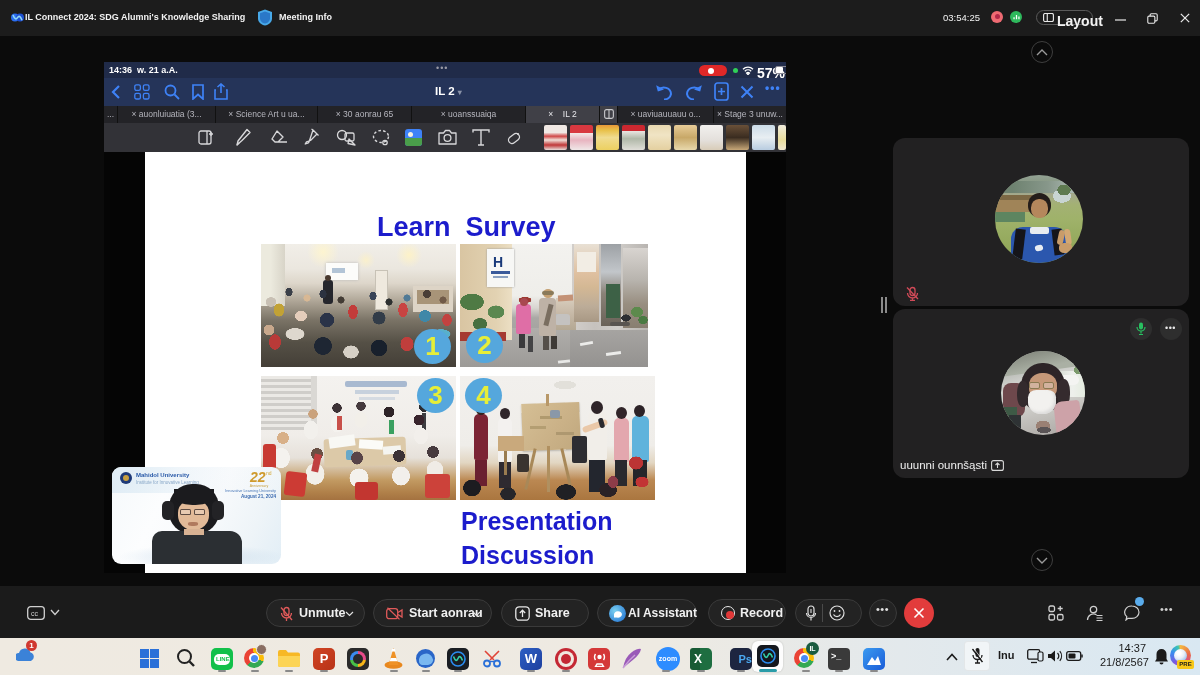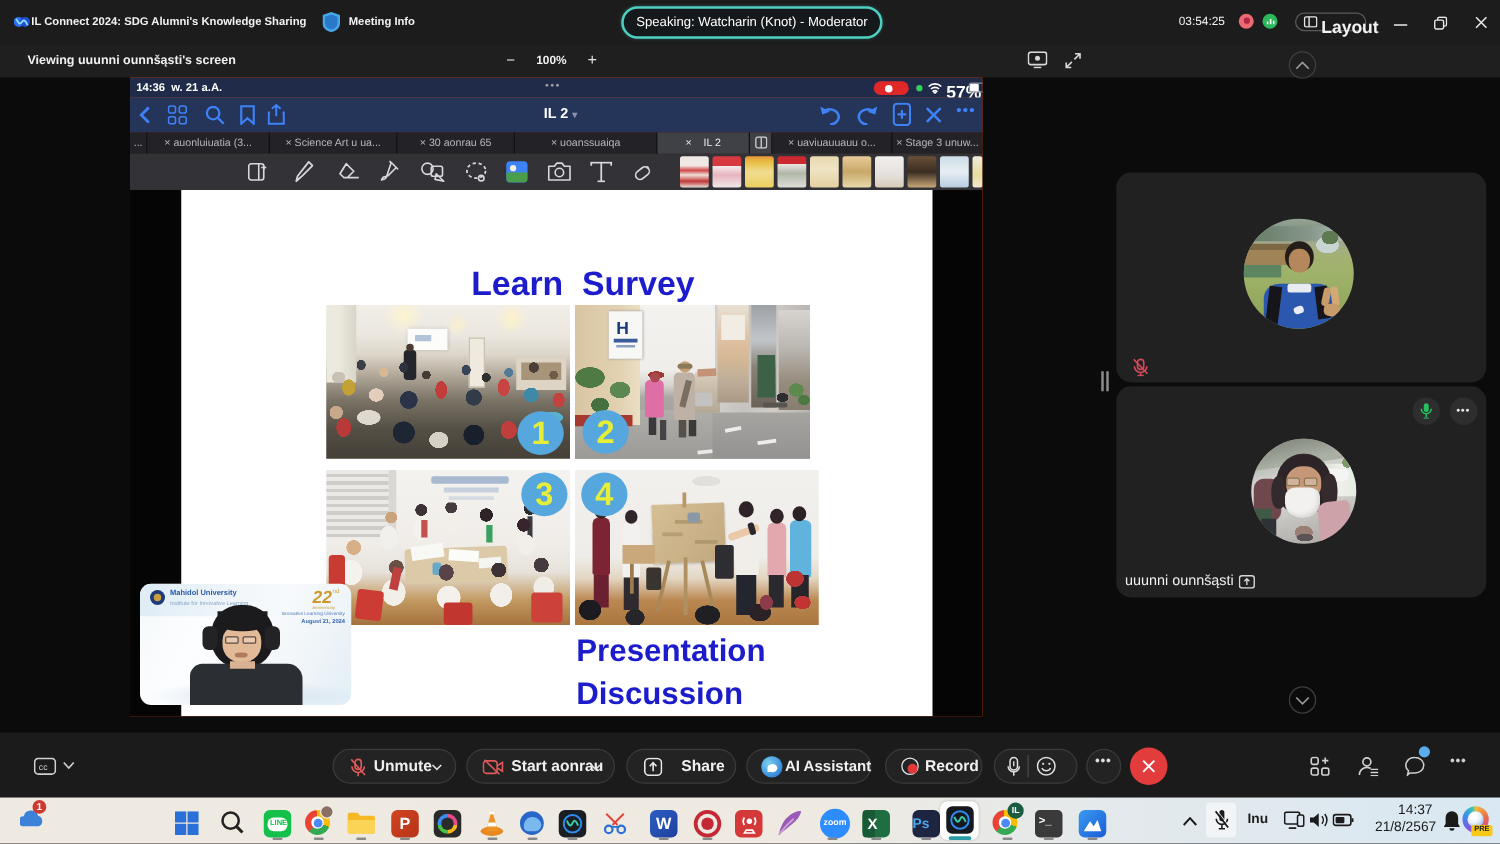--- a/index.html
+++ b/index.html
@@ -4,21 +4,21 @@
 *{margin:0;padding:0;box-sizing:border-box;}
 html,body{width:1200px;height:675px;overflow:hidden;background:#0b0b0b;font-family:"Liberation Sans",sans-serif;}
 .abs{position:absolute;}
 #stage{position:relative;width:1200px;height:675px;}
 
 #topbar{position:absolute;left:0;top:0;width:1200px;height:36px;background:#1c1c1c;}
 #subbar{position:absolute;left:0;top:36px;width:1200px;height:26px;background:#1f1f1f;}
 .wtxt{color:#f2f2f2;font-size:12px;font-weight:bold;}
 .pill{position:absolute;left:497px;top:5px;height:26px;border-radius:13px;border:2px solid #4ecfc0;background:#15191c;color:#fff;font-size:10.5px;line-height:22px;padding:0 10px;box-shadow:0 0 3px rgba(70,200,190,.35);}
 
-#tablet{position:absolute;left:104px;top:62px;width:682px;height:511px;background:#c2410c;overflow:hidden;}
+#tablet{position:absolute;left:104px;top:62px;width:682px;height:511px;background:#a21caf;overflow:hidden;}
 #tstatus{position:absolute;left:0;top:0;width:682px;height:16px;background:#202b49;}
 #tnav{position:absolute;left:0;top:16px;width:682px;height:28px;background:#253459;}
 #ttabs{position:absolute;left:0;top:44px;width:682px;height:17px;background:#17171b;display:flex;}
 #ttool{position:absolute;left:0;top:61px;width:682px;height:29px;background:#323237;}
 #tcanvas{position:absolute;left:0;top:90px;width:682px;height:421px;background:#050505;}
 #page{position:absolute;left:41px;top:0;width:601px;height:421px;background:#fff;}
 .tab{height:17px;color:#b6b6be;font-size:8.5px;line-height:17px;background:#232327;border-right:1px solid #111;white-space:nowrap;overflow:hidden;text-align:center;}
 
 .slideblue{color:#1c1ccc;font-weight:bold;position:absolute;}
 .photo{position:absolute;overflow:hidden;}
@@ -43,21 +43,20 @@
    <circle cx="4" cy="5.5" r="4" fill="#2b6ff0"></circle>
         <circle cx="9" cy="5.5" r="4" fill="#1e4fd0"></circle>
    <path d="M2 3 q2.4 6 4.5 2.6 q2.1 -3.4 4.5 2.6" stroke="#8fd8f4" stroke-width="1.6" fill="none"></path>
  </svg>
  <div class="abs wtxt" style="left:25px;top:12px;font-size:9px">IL Connect 2024: SDG Alumni's Knowledge Sharing</div>
  <svg class="abs" style="left:258px;top:9px" width="14" height="17" viewBox="0 0 14 16">
    <path d="M7 0 L14 2.5 V9 C14 13 10.5 15.5 7 16 C3.5 15.5 0 13 0 9 V2.5 Z" fill="#47a8e8"></path>
    <path d="M7 2 L12 3.8 V8.8 C12 11.8 9.6 13.6 7 14 C4.4 13.6 2 11.8 2 8.8 V3.8 Z" fill="#2a78c8"></path>
  </svg>
  <div class="abs wtxt" style="left:279px;top:12px;font-size:9px">Meeting Info</div>
- <div class="pill">Speaking: Watcharin (Knot) - Moderator</div>
  <div class="abs wtxt" style="left:943px;top:12px;font-weight:normal;font-size:9.5px">03:54:25</div>
  <div class="abs" style="left:991px;top:10.5px;width:12px;height:12px;border-radius:50%;background:#ee6a72"></div>
  <div class="abs" style="left:994.5px;top:14px;width:5px;height:5px;border-radius:50%;background:#b02848"></div>
  <div class="abs" style="left:1010px;top:10.5px;width:12px;height:12px;border-radius:50%;background:#2eb85c"></div>
  <svg class="abs" style="left:1012.5px;top:13px" width="7" height="7" viewBox="0 0 10 10">
         <path d="M1.5 9 V6 M5 9 V3 M8.5 9 V5" stroke="#fff" stroke-width="1.8"></path>
       </svg>
  <div class="abs" style="left:1036px;top:10px;width:57px;height:15px;border:1px solid #5a5a5a;border-radius:8px"></div>
  <svg class="abs" style="left:1043px;top:13px" width="11" height="9" viewBox="0 0 13 11">
         <rect x="0.5" y="0.5" width="12" height="10" rx="2" fill="none" stroke="#e8e8e8" stroke-width="1.4"></rect>
@@ -66,34 +65,20 @@
  <div class="abs wtxt" style="left:1057px;top:13px;font-size:14px">Layout</div>
  <svg class="abs" style="left:1115px;top:16px" width="11" height="8" viewBox="0 0 11 8">
         <path d="M0 4 H11" stroke="#e8e8e8" stroke-width="1.2"></path>
       </svg>
  <svg class="abs" style="left:1147px;top:13px" width="11" height="11" viewBox="0 0 14 14">
         <rect x="1" y="4" width="9" height="9" rx="1.5" fill="none" stroke="#e8e8e8" stroke-width="1.4"></rect>
         <path d="M4 4 V2.5 a1.5 1.5 0 0 1 1.5 -1.5 H11.5 A1.5 1.5 0 0 1 13 2.5 V8.5 a1.5 1.5 0 0 1 -1.5 1.5 H10" fill="none" stroke="#e8e8e8" stroke-width="1.4"></path>
       </svg>
  <svg class="abs" style="left:1180px;top:13px" width="10" height="10" viewBox="0 0 12 12">
         <path d="M1 1 L11 11 M11 1 L1 11" stroke="#e8e8e8" stroke-width="1.5"></path>
-      </svg>
-</div>
-<div id="subbar">
- <div class="abs" style="left:22px;top:7px;color:#f0f0f0;font-size:10px;font-weight:bold">Viewing uuunni ounnšąsti's screen</div>
- <div class="abs" style="left:405px;top:5px;color:#e0e0e0;font-size:12px">−</div>
- <div class="abs" style="left:429px;top:7px;color:#f0f0f0;font-size:9.5px;font-weight:bold">100%</div>
- <div class="abs" style="left:470px;top:4px;color:#e0e0e0;font-size:13px">+</div>
- <svg class="abs" style="left:822px;top:5px" width="16" height="14" viewBox="0 0 16 14">
-        <rect x="0.7" y="0.7" width="14.6" height="10" rx="2" fill="none" stroke="#d8d8d8" stroke-width="1.3"></rect>
-        <circle cx="8" cy="5.5" r="2" fill="#d8d8d8"></circle>
-        <path d="M5 13 H11" stroke="#d8d8d8" stroke-width="1.3"></path>
-      </svg>
- <svg class="abs" style="left:851px;top:5px" width="15" height="15" viewBox="0 0 15 15">
-        <path d="M9 2 H13 V6 M13 2 L8.5 6.5 M6 13 H2 V9 M2 13 L6.5 8.5" stroke="#d8d8d8" stroke-width="1.3" fill="none"></path>
       </svg>
 </div>
 
 <div id="tablet">
  <div id="tstatus">
   <div class="abs" style="left:5px;top:3px;color:#fff;font-size:9px;font-weight:bold">14:36&nbsp;&nbsp;w. 21 a.A.</div>
   <div class="abs" style="left:332px;top:1px;color:#9a9aa5;font-size:9px;letter-spacing:1px">•••</div>
   <div class="abs" style="left:595px;top:3px;width:28px;height:11px;border-radius:6px;background:#e02828"></div>
   <div class="abs" style="left:604px;top:5.5px;width:6px;height:6px;border-radius:50%;background:#fff"></div>
   <div class="abs" style="left:629px;top:6px;width:5px;height:5px;border-radius:50%;background:#30d158"></div>
@@ -517,21 +502,21 @@
    <span style="margin-left:35px">Start aonrau</span>
    <svg style="position:absolute;right:10px;top:11px" width="9" height="6" viewBox="0 0 9 6">
           <path d="M1 1 L4.5 4.5 L8 1" stroke="#e0e0e0" stroke-width="1.2" fill="none"></path>
         </svg>
  </div>
  <div class="cbtn" style="left:501px;width:88px">
    <svg style="position:absolute;left:13px;top:6px" width="15" height="15" viewBox="0 0 15 15">
           <rect x="0.8" y="0.8" width="13.4" height="13.4" rx="3.5" fill="none" stroke="#e8e8e8" stroke-width="1.3"></rect>
           <path d="M7.5 11 V4.5 M4.8 7 L7.5 4.2 L10.2 7" stroke="#e8e8e8" stroke-width="1.3" fill="none"></path>
         </svg>
-   <span style="margin-left:43px">Share</span>
+   <span style="margin-left:33px">Share</span>
  </div>
  <div class="cbtn" style="left:597px;width:100px">
    <div style="position:absolute;left:11px;top:5px;width:17px;height:17px;border-radius:50%;background:radial-gradient(circle at 35% 35%,#7ad0f0,#1a6ad0)"></div>
    <svg style="position:absolute;left:14px;top:8px" width="11" height="11" viewBox="0 0 11 11">
           <path d="M2 7 a4 3.2 0 1 1 3 2.6 L2 9.5 Z" fill="#fff"></path>
         </svg>
    <span style="margin-left:30px;font-size:12px">AI Assistant</span>
  </div>
  <div class="cbtn" style="left:708px;width:78px">
    <div style="position:absolute;left:12px;top:6px;width:14px;height:14px;border-radius:50%;border:1.5px solid #e8e8e8"></div>
@@ -637,21 +622,21 @@
         <path d="M3.5 3 a5.5 5.5 0 0 0 0 6 M11.5 3 a5.5 5.5 0 0 1 0 6 M5 13 h5 l1.5 2.5 h-8 Z" stroke="#fff" stroke-width="1.4" fill="none"></path>
       </svg>
  <svg class="abs" style="left:621px;top:9px" width="22" height="23" viewBox="0 0 22 23">
         <path d="M2 21 Q4 10 11 5 Q17 1 20 2 Q19 7 13 12 Q7 17 2 21 Z" fill="#9a5ab8"></path>
         <path d="M2 21 Q8 13 14 8" stroke="#caa0d8" stroke-width="1.5" fill="none"></path>
       </svg>
  <div class="abs" style="left:656px;top:9px;width:24px;height:24px;border-radius:50%;background:#2d8cff;color:#fff;font-size:7px;text-align:center;line-height:24px;font-weight:bold">zoom</div>
  <div class="ticon" style="left:690px;background:#1e6e41"></div>
       <div class="abs" style="left:690px;top:10px;width:10px;height:22px;border-radius:3px 0 0 3px;background:#185a35"></div>
       <div class="abs" style="left:694px;top:14px;color:#fff;font-weight:bold;font-size:12px">X</div>
- <div class="ticon" style="left:730px;background:#1d2540;color:#4aa8f0;font-weight:bold;font-size:11px;text-align:left;line-height:22px">Ps</div>
+ <div class="ticon" style="left:730px;background:#1d2540;color:#4aa8f0;font-weight:bold;font-size:11px;text-align:right;line-height:22px">Ps</div>
  <div class="abs" style="left:752px;top:3px;width:31px;height:31px;border-radius:6px;background:#fdfdfd;box-shadow:0 0 2px rgba(0,0,0,.2)"></div>
  <div class="abs" style="left:757px;top:7px;width:22px;height:22px;border-radius:5px;background:#15181e"></div>
       <svg class="abs" style="left:760px;top:10px" width="16" height="16" viewBox="0 0 16 16">
         <circle cx="8" cy="8" r="7" fill="none" stroke="#2a8cf0" stroke-width="1.6"></circle>
         <path d="M3.5 5.5 q2.5 6.5 4.5 2 q2-4.5 4.5 2" stroke="#34d0a8" stroke-width="1.6" fill="none"></path>
       </svg>
  <div class="abs" style="left:759px;top:31px;width:18px;height:3px;border-radius:2px;background:#2a9ca8"></div>
  <div class="abs" style="left:794px;top:10px;width:20px;height:20px;border-radius:50%;background:conic-gradient(from 110deg,#34a853 0deg 115deg,#ea4335 115deg 245deg,#fbbc05 245deg 360deg)"></div>
       <div class="abs" style="left:799px;top:15px;width:10px;height:10px;border-radius:50%;background:#fff"></div>
       <div class="abs" style="left:800.5px;top:16.5px;width:7px;height:7px;border-radius:50%;background:#4a8af4"></div>

